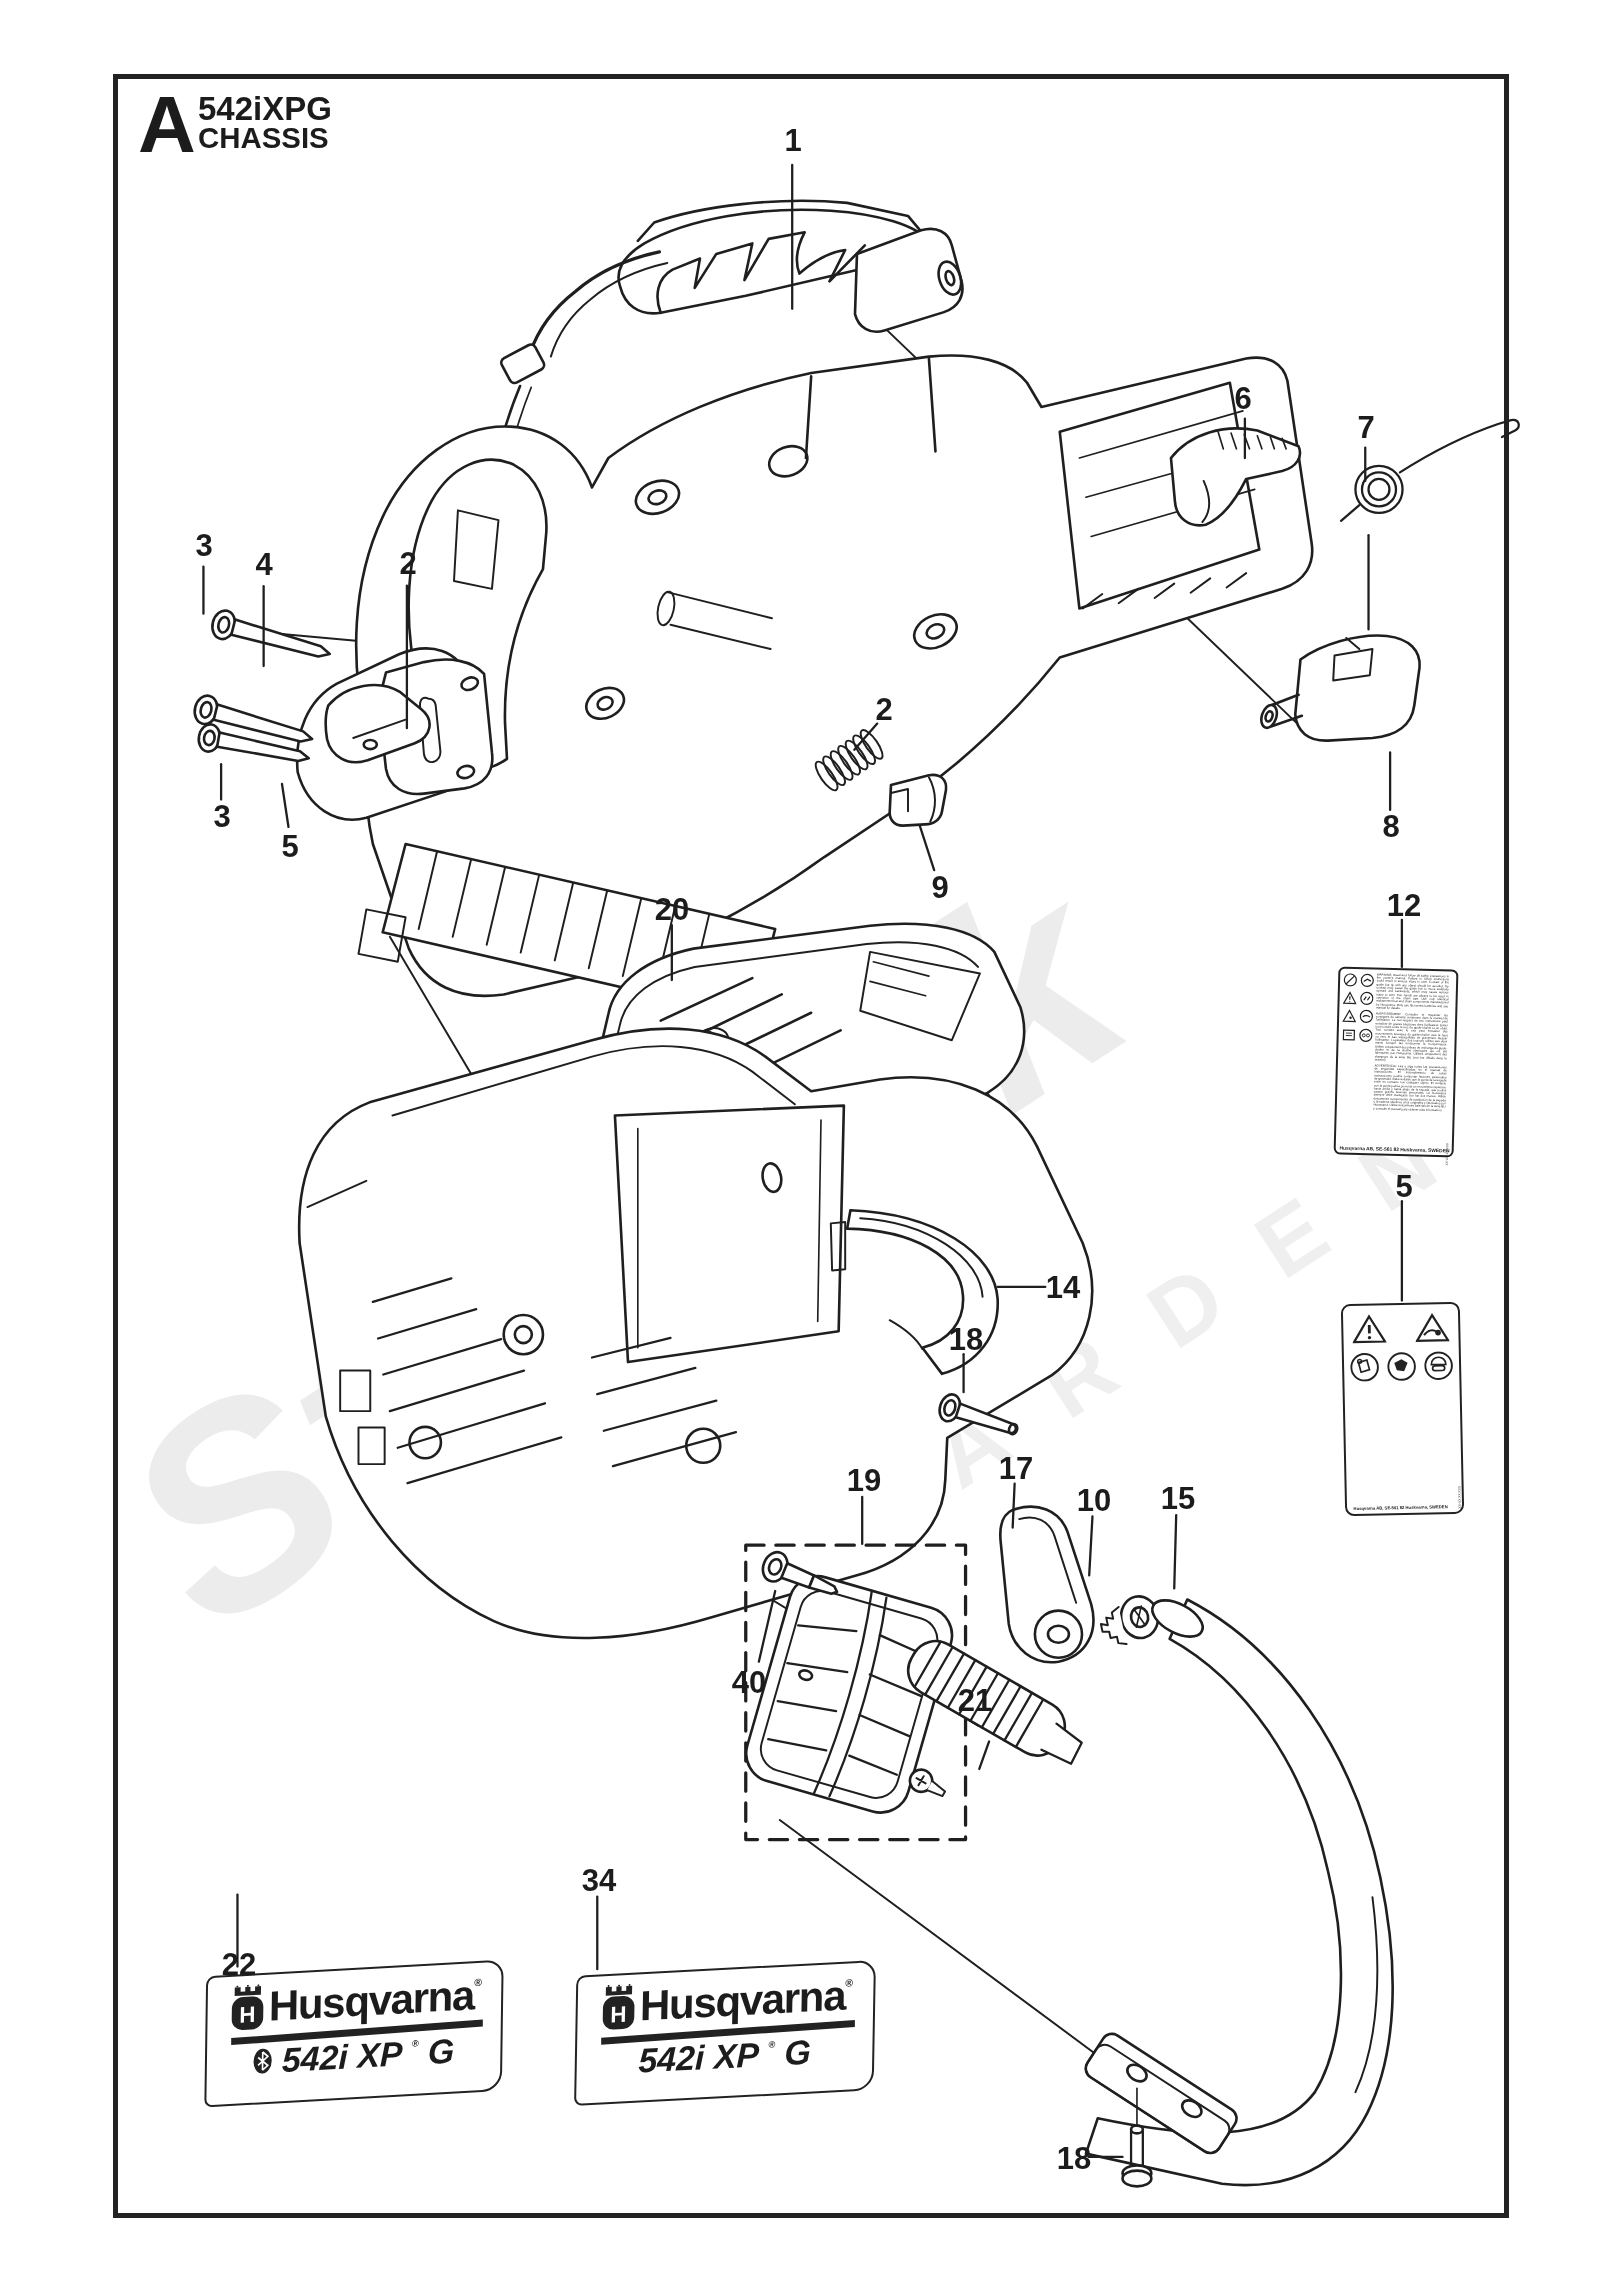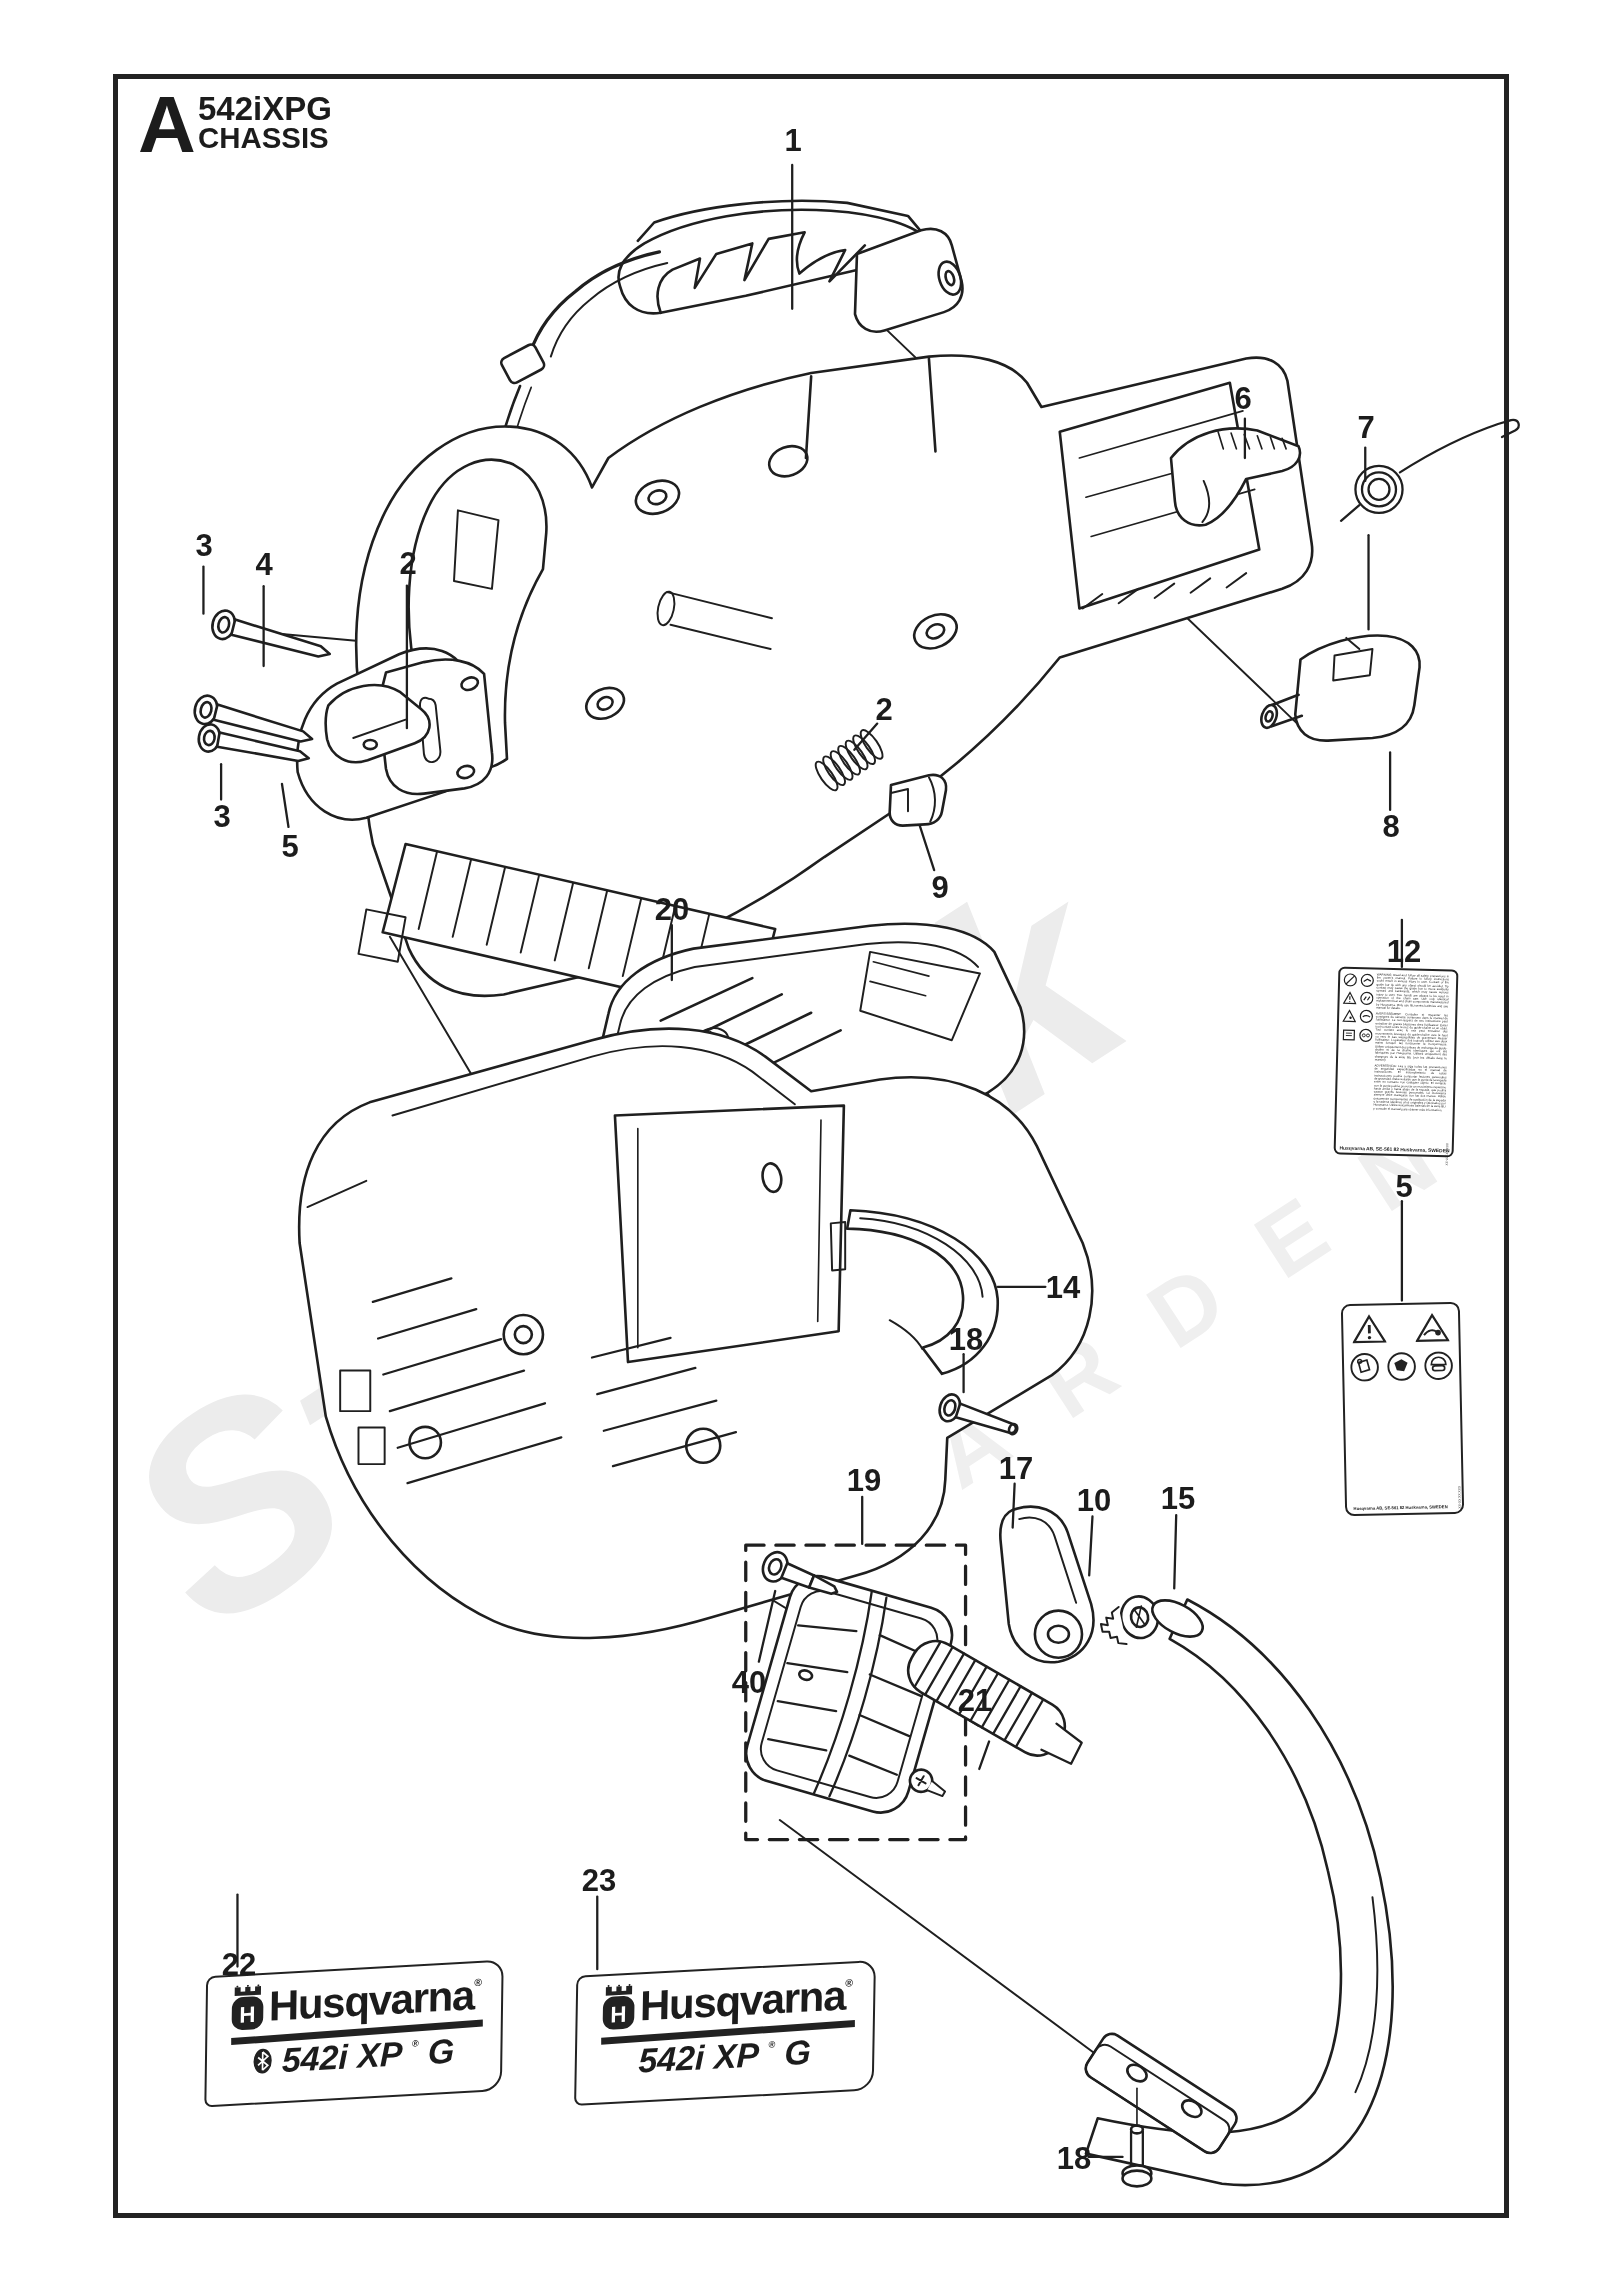--- a/index.html
+++ b/index.html
@@ -324,32 +324,32 @@
   <div class="callout" style="left:204px;top:545px">3</div>
   <div class="callout" style="left:264px;top:564px">4</div>
   <div class="callout" style="left:222px;top:816px">3</div>
   <div class="callout" style="left:290px;top:846px">5</div>
   <div class="callout" style="left:1243px;top:398px">6</div>
   <div class="callout" style="left:1366px;top:427px">7</div>
   <div class="callout" style="left:1391px;top:826px">8</div>
   <div class="callout" style="left:940px;top:887px">9</div>
   <div class="callout" style="left:884px;top:709px">2</div>
   <div class="callout" style="left:672px;top:909px">20</div>
-  <div class="callout" style="left:1404px;top:951px">12</div>
+  <div class="callout" style="left:1404px;top:905px">12</div>
   <div class="callout" style="left:1404px;top:1186px">5</div>
   <div class="callout" style="left:1063px;top:1287px">14</div>
   <div class="callout" style="left:966px;top:1339px">18</div>
   <div class="callout" style="left:864px;top:1480px">19</div>
   <div class="callout" style="left:1016px;top:1468px">17</div>
   <div class="callout" style="left:1094px;top:1500px">10</div>
   <div class="callout" style="left:1178px;top:1498px">15</div>
   <div class="callout" style="left:749px;top:1682px">40</div>
   <div class="callout" style="left:975px;top:1700px">21</div>
   <div class="callout" style="left:239px;top:1964px">22</div>
-  <div class="callout" style="left:599px;top:1880px">23</div>
+  <div class="callout" style="left:599px;top:1880px">34</div>
   <div class="callout" style="left:1074px;top:2158px">18</div>
 
   <div class="lbl12">
     <div class="icons">
       <svg class="pict" viewBox="0 0 24 24">
           <circle cx="12" cy="12" r="10" fill="none" stroke="#222" stroke-width="2"></circle>
           <line x1="5" y1="19" x2="19" y2="5" stroke="#222" stroke-width="2"></line>
         </svg>
       <svg class="pict" viewBox="0 0 24 24">
           <circle cx="12" cy="12" r="10" fill="none" stroke="#222" stroke-width="2"></circle>

